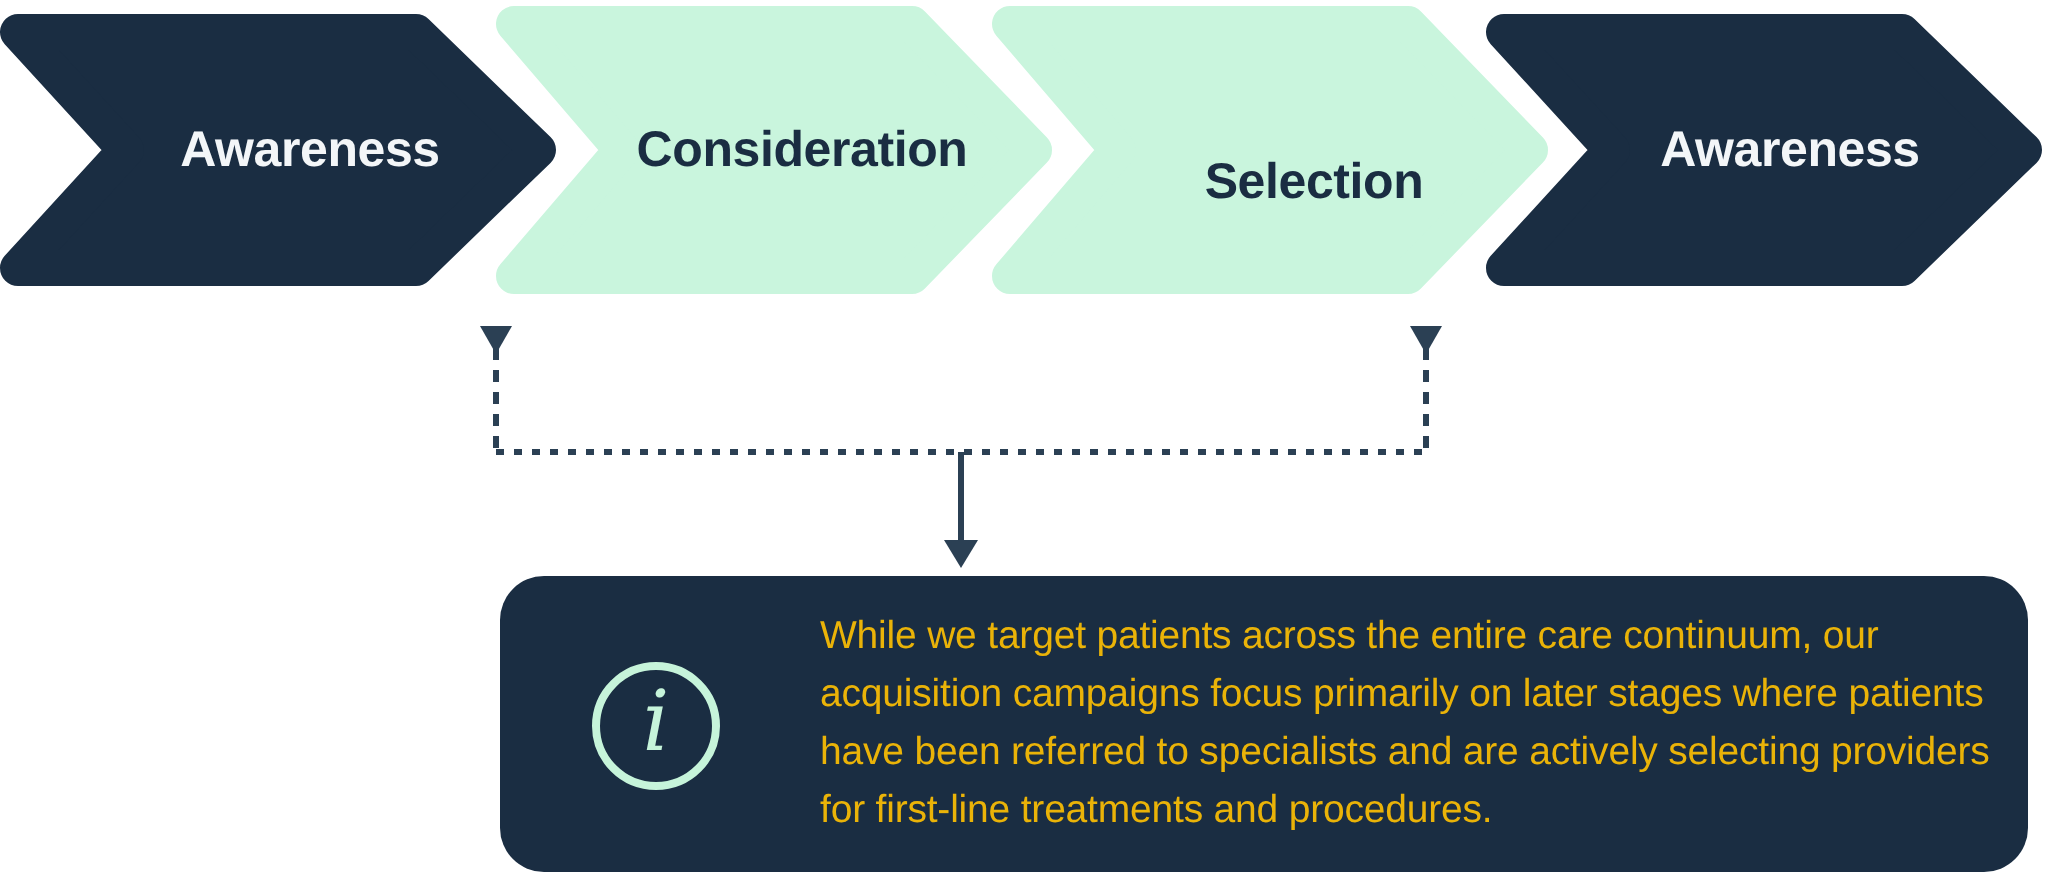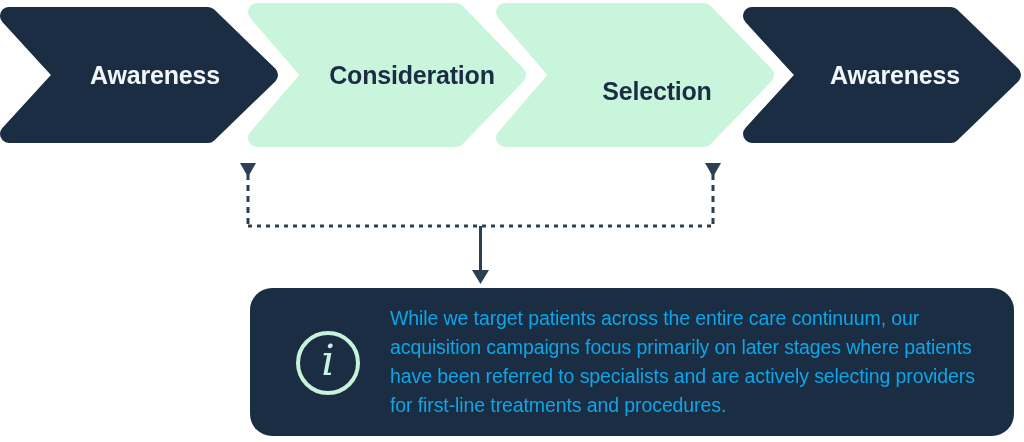--- a/index.html
+++ b/index.html
@@ -13,21 +13,21 @@
   .stage-layer { position: absolute; left: 0; top: 0; width: 933px; height: 160px; }
   .stage-layer svg { display: block; }
   .stage-label {
     position: absolute;
     top: 56px; height: 38px;
     display: flex; align-items: center; justify-content: center;
     font-size: 25px; font-weight: 700; letter-spacing: -0.2px;
     white-space: nowrap;
   }
   .lbl-1 { left: 30px;  width: 250px; }
-  .lbl-2 { left: 287px; width: 250px; text-align: center; }
+  .lbl-2 { left: 276px; width: 250px; text-align: center; }
   .lbl-3 { left: 532px; width: 250px; margin-top: 16px; }
   .lbl-4 { left: 770px; width: 250px; }
   .connector-layer {
     position: absolute; left: 0; top: 0; width: 1024px; height: 442px;
     pointer-events: none;
   }
   .callout {
     position: absolute;
     left: 250px; top: 288px;
     width: 764px; height: 148px;
@@ -82,14 +82,14 @@
   <line x1="713" y1="174" x2="713" y2="226" stroke-width="3" stroke-dasharray="6 5" style="stroke: rgb(43, 64, 84);"></line>
   <line x1="248" y1="226" x2="713" y2="226" stroke-width="3" stroke-dasharray="4 5" style="stroke: rgb(43, 64, 84);"></line>
   <line x1="480.5" y1="226" x2="480.5" y2="272" stroke-width="3" style="stroke: rgb(43, 64, 84);"></line>
   <path d="M472 270 L489 270 L480.5 284 Z" style="fill: rgb(43, 64, 84);"></path>
 </svg>
 
 <div class="callout" style="background: rgb(26, 45, 66);">
   <div class="callout-icon" style="border-color: rgb(198, 244, 218); color: rgb(198, 244, 218);">
     <span class="glyph">i</span>
   </div>
-  <div class="callout-text" style="color: #0ea5e9;">While we target patients across the entire care continuum, our acquisition campaigns focus primarily on later stages where patients have been referred to specialists and are actively selecting providers for first-line treatments and procedures.</div>
+  <div class="callout-text" style="color: #eab308; margin-left: 20px;">While we target patients across the entire care continuum, our acquisition campaigns focus primarily on later stages where patients have been referred to specialists and are actively selecting providers for first-line treatments and procedures.</div>
 </div>
 
 </body></html>

